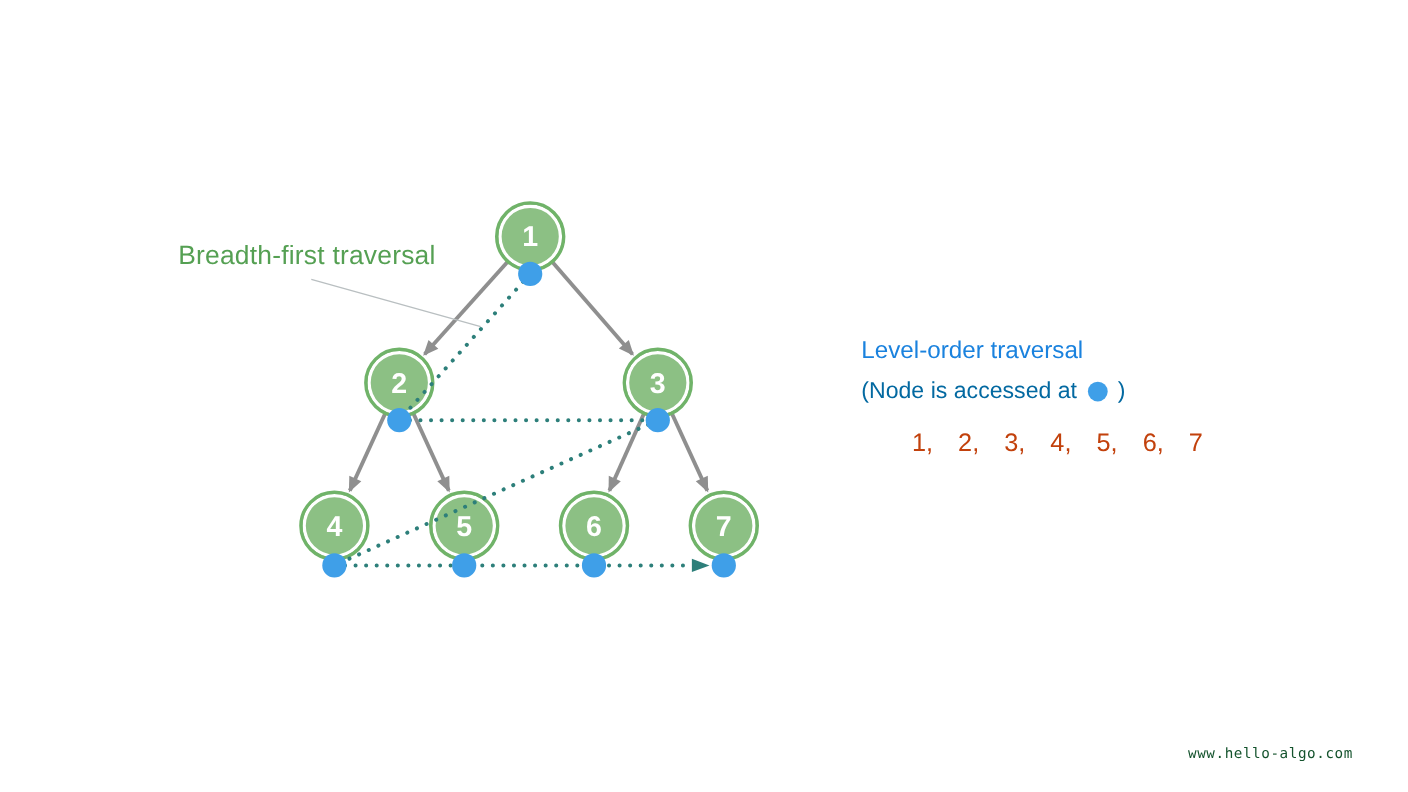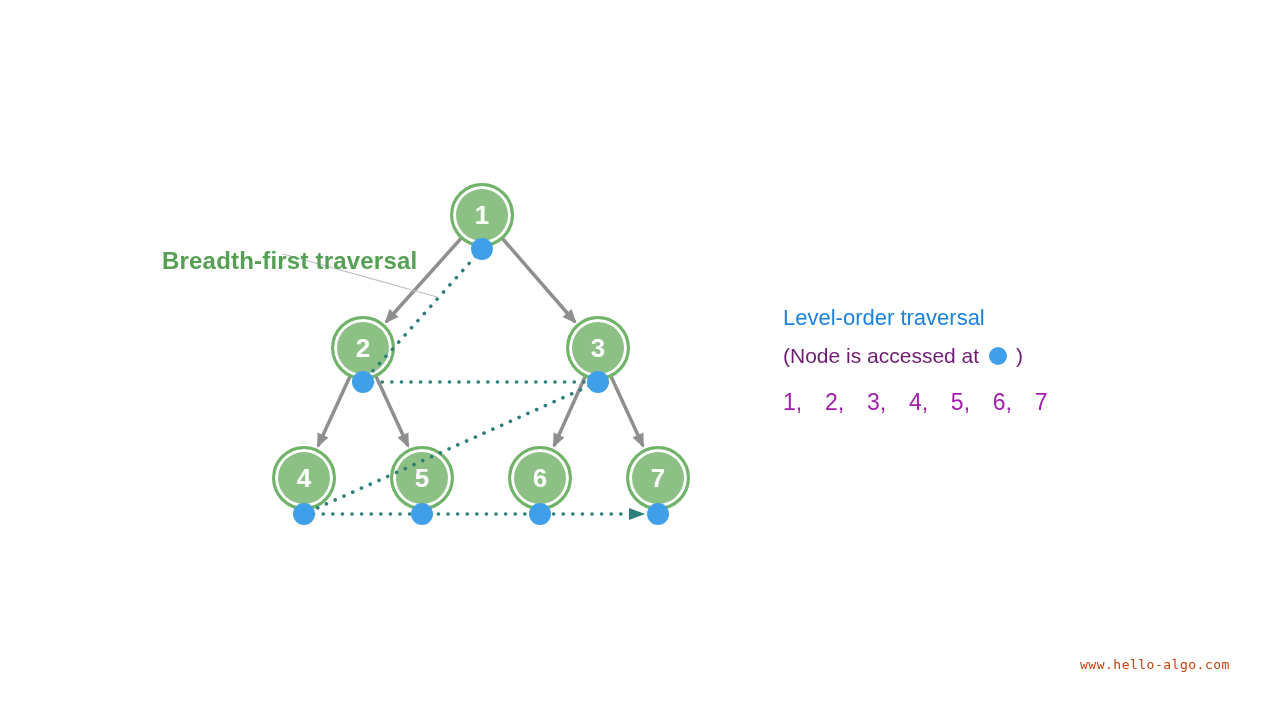--- a/index.html
+++ b/index.html
@@ -15,47 +15,46 @@
   .node {
     position:absolute; width:58px; height:58px; border-radius:50%;
     background:#8cc084; border:3px solid #70b369;
     box-shadow: inset 0 0 0 3px #ffffff;
     display:flex; align-items:center; justify-content:center;
     color:#ffffff; font-size:26px; font-weight:bold; z-index:2;
   }
 
   .bft-label {
     position:absolute; left:162px; top:219px;
-    color:#55a053; font-size:24px; font-weight:bold; z-index:4;
+    color:#55a053; font-size:24px; font-weight:normal; z-index:4;
     letter-spacing:0.2px;
-    margin-top:28px;
   }
 
   .legend-title {
     position:absolute; left:783px; top:305px;
     color:#1a82de; font-size:22px; font-weight:normal; z-index:4;
   }
   .legend-note {
     position:absolute; left:783px; top:344px;
-    color:#701a75; font-size:21px; z-index:4;
+    color:#0369a1; font-size:21px; z-index:4;
     display:flex; align-items:center;
   }
   .legend-note .inline-dot {
     display:inline-block; width:18px; height:18px; border-radius:50%;
     background:#3f9fe8; margin:0 9px 0 10px;
   }
   .sequence {
-    position:absolute; left:783px; top:389px;
-    color:#a21caf; font-size:23px; z-index:4;
+    position:absolute; left:829px; top:389px;
+    color:#c2410c; font-size:23px; z-index:4;
     white-space:pre; word-spacing:5px;
   }
 
   .watermark {
-    position:absolute; left:1080px; top:657px;
-    color:#c2410c; font-size:13px; z-index:4;
+    position:absolute; left:1080px; top:678px;
+    color:#14532d; font-size:13px; z-index:4;
     font-family:"DejaVu Sans Mono", monospace; letter-spacing:0.5px;
   }
 </style>
 </head>
 <body>
 
 <div class="stage">
 
   <svg class="layer layer-under" width="1280" height="720" viewBox="0 0 1280 720">
     <defs>

